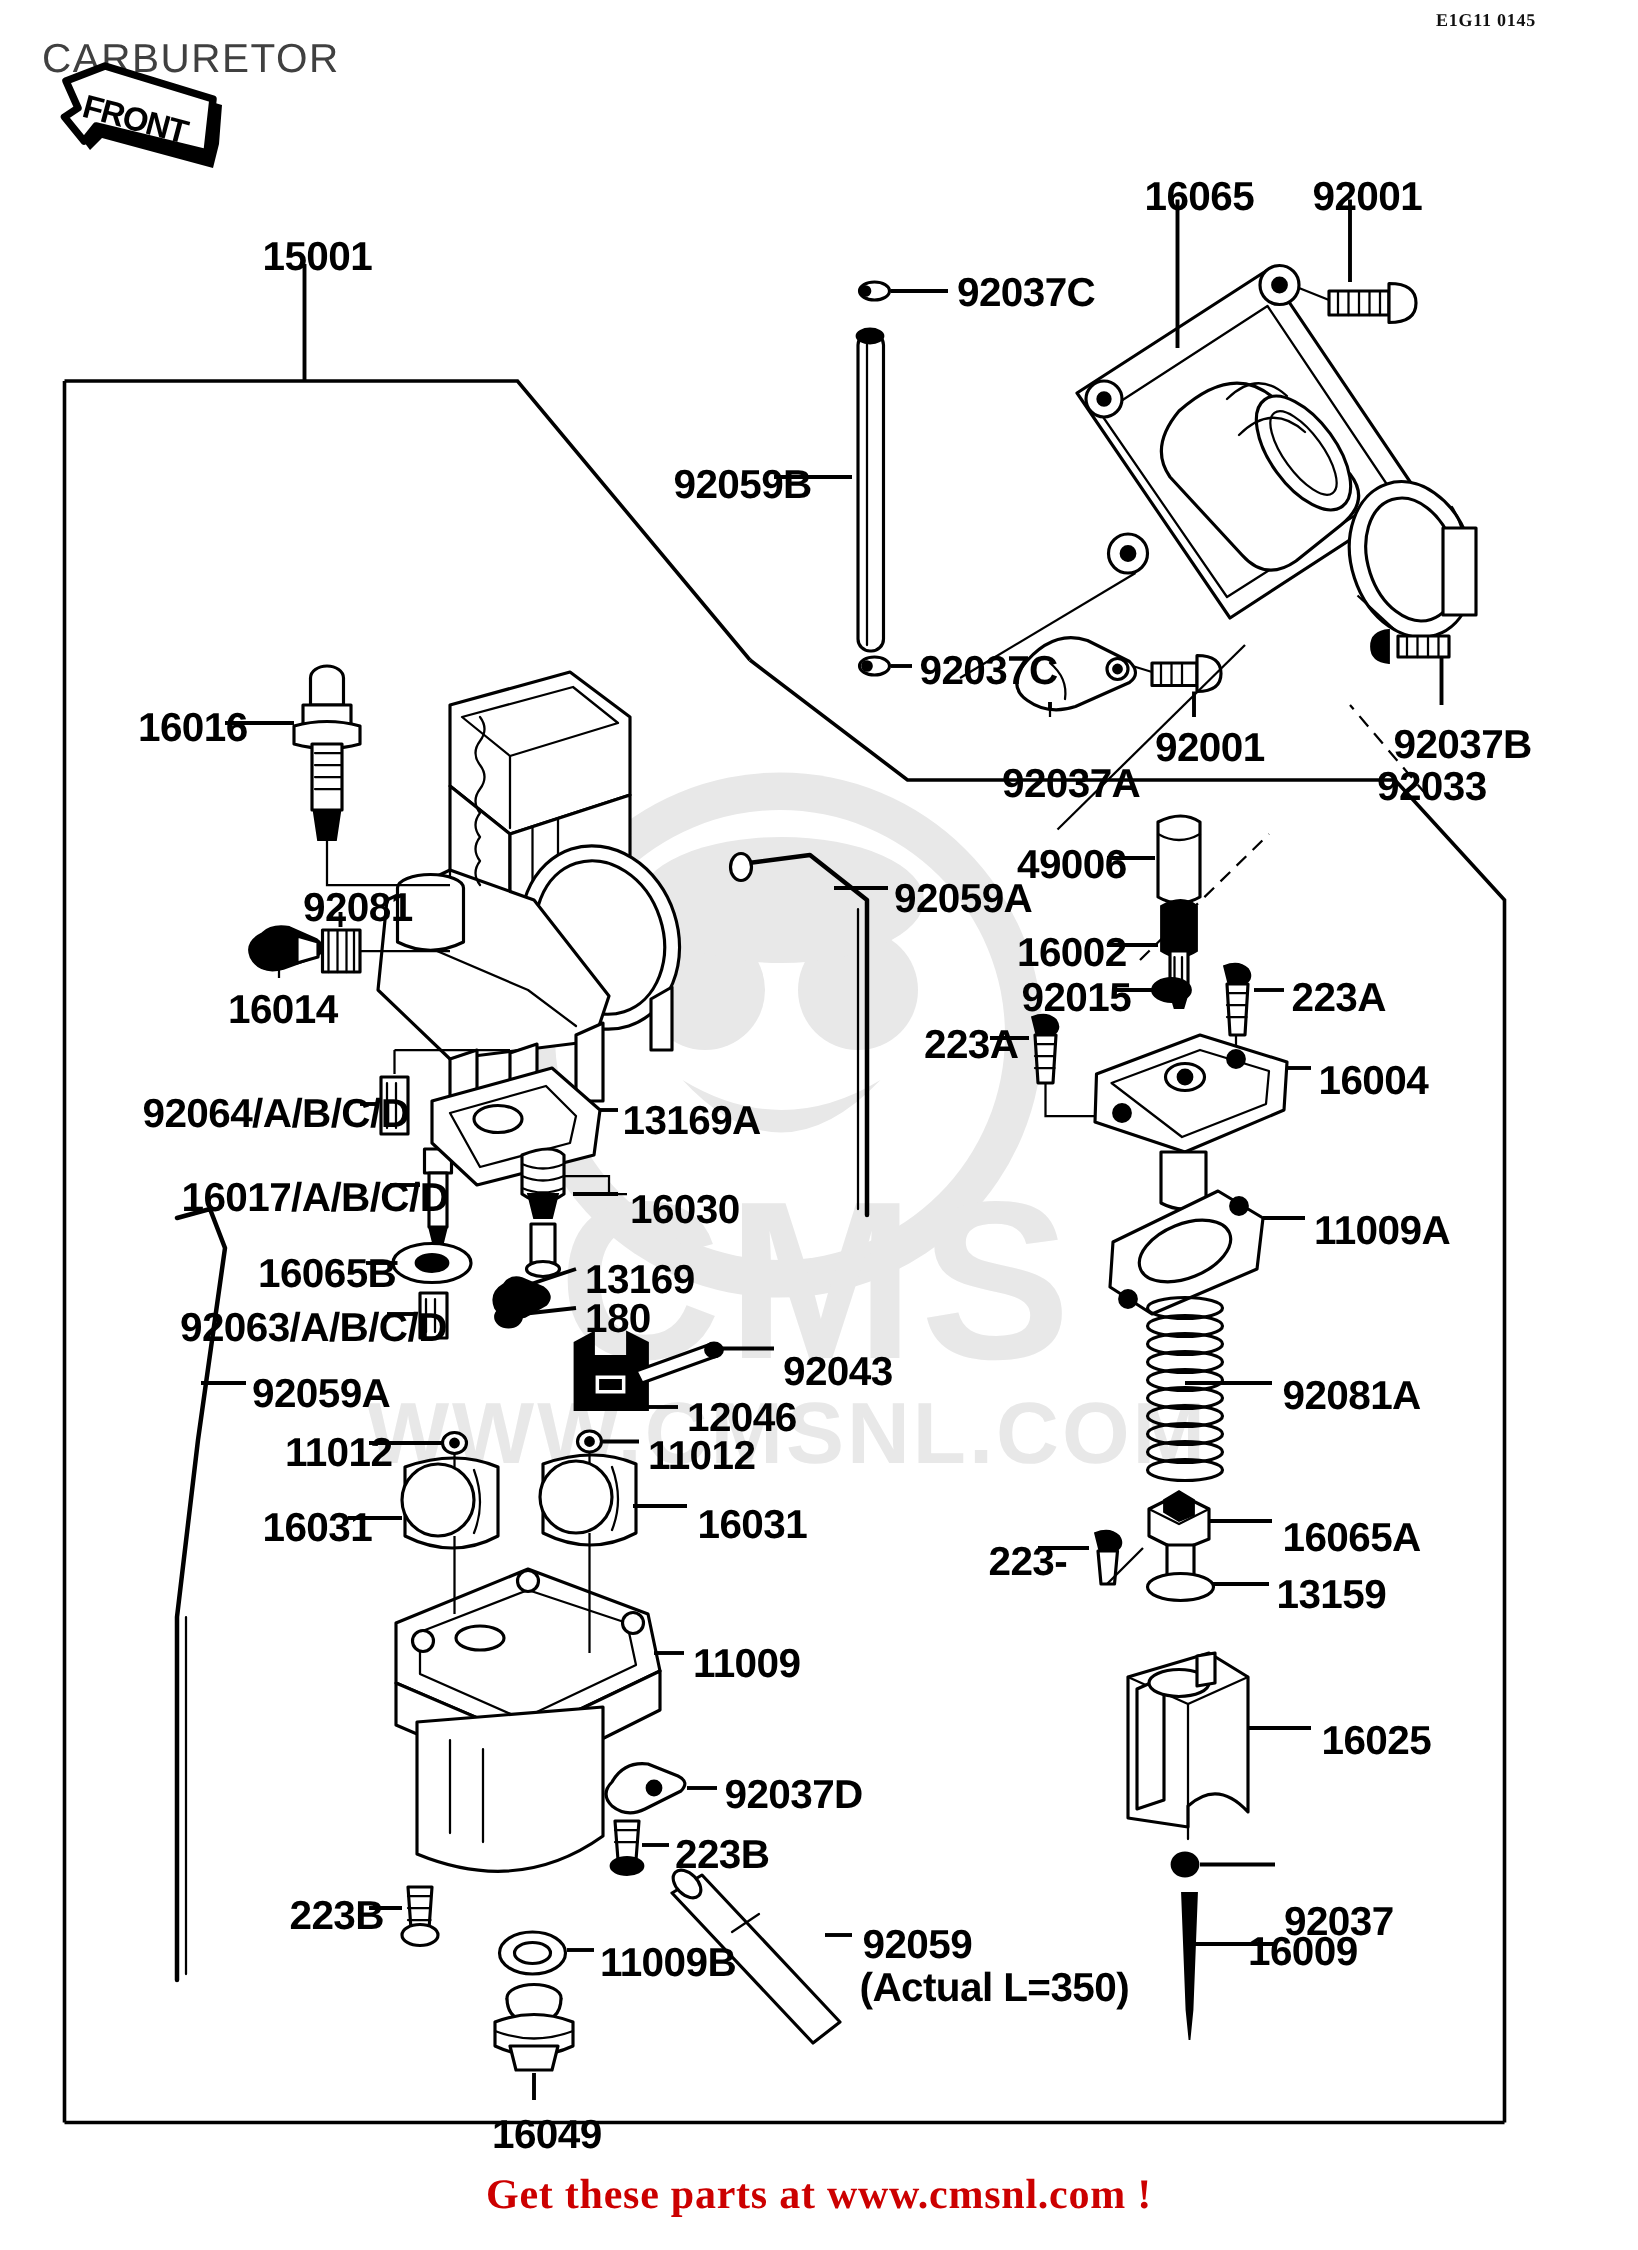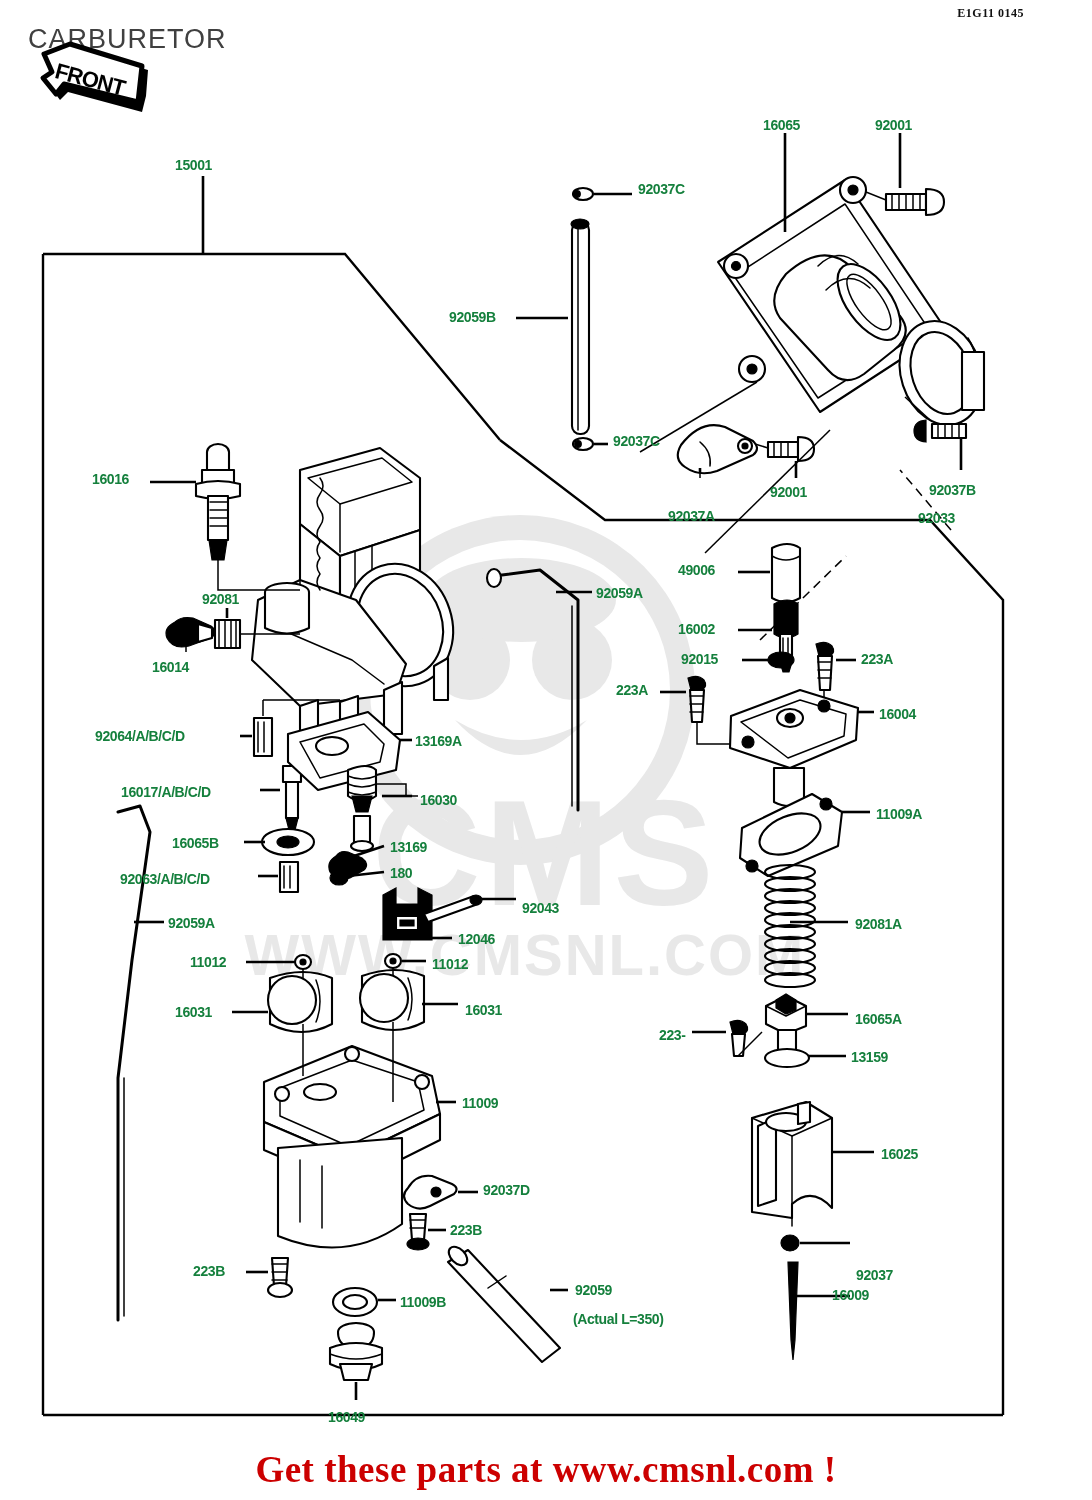--- a/index.html
+++ b/index.html
@@ -26,29 +26,29 @@
   
   .front-badge{position:absolute;left:38px;top:40px;width:120px;height:80px;}
 
   
   svg.art{position:absolute;left:0;top:0;width:1092px;height:1500px;overflow:visible;}
   .wm{fill:#e8e8e8;}
 
   
   .lbl{
     position:absolute;font-family:"Liberation Sans", sans-serif;
-    font-weight:700;font-size:14px;color:#15803d;white-space:nowrap;
+    font-weight:700;font-size:27px;color:#000000;white-space:nowrap;
     letter-spacing:-0.4px;line-height:1;
   }
 
   
   .footer{
     position:absolute;left:0;right:0;top:1448px;text-align:center;
     font-family:"Liberation Serif", serif;font-weight:700;
-    font-size:37px;color:#cc0000;letter-spacing:.5px;
+    font-size:28px;color:#cc0000;letter-spacing:.5px;
   }
 </style>
 </head>
 <body>
 
 <div id="stage">
 
   <div class="page-title">CARBURETOR</div>
   <div class="fig-code">E1G11 0145</div>
 

